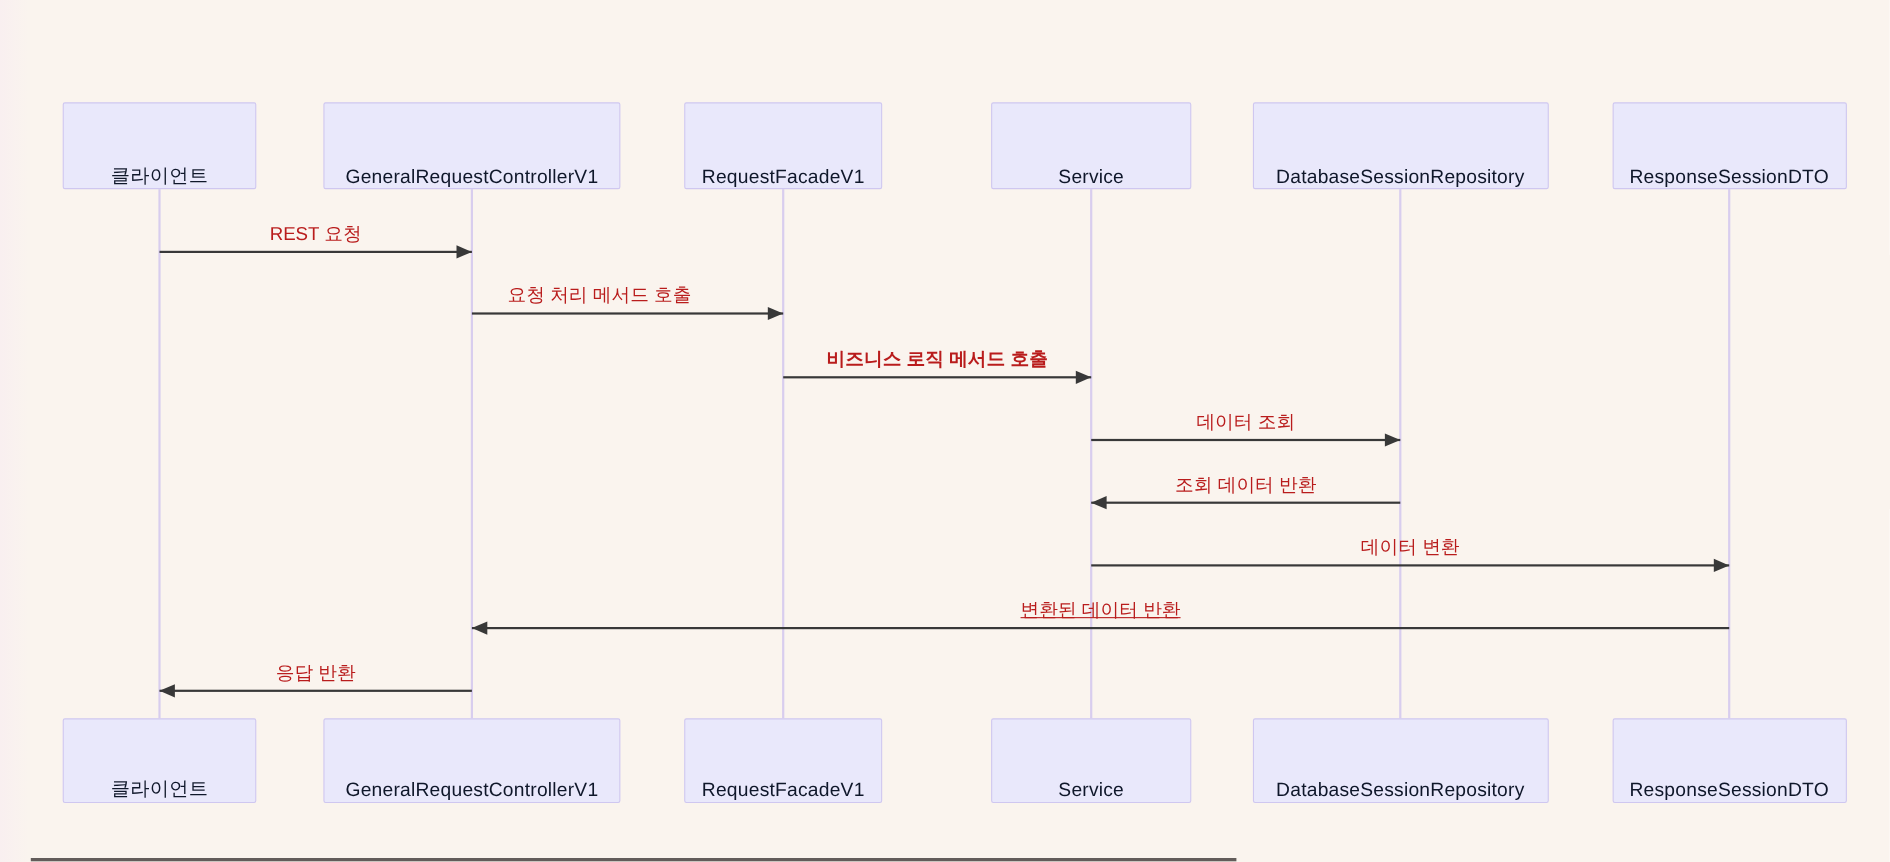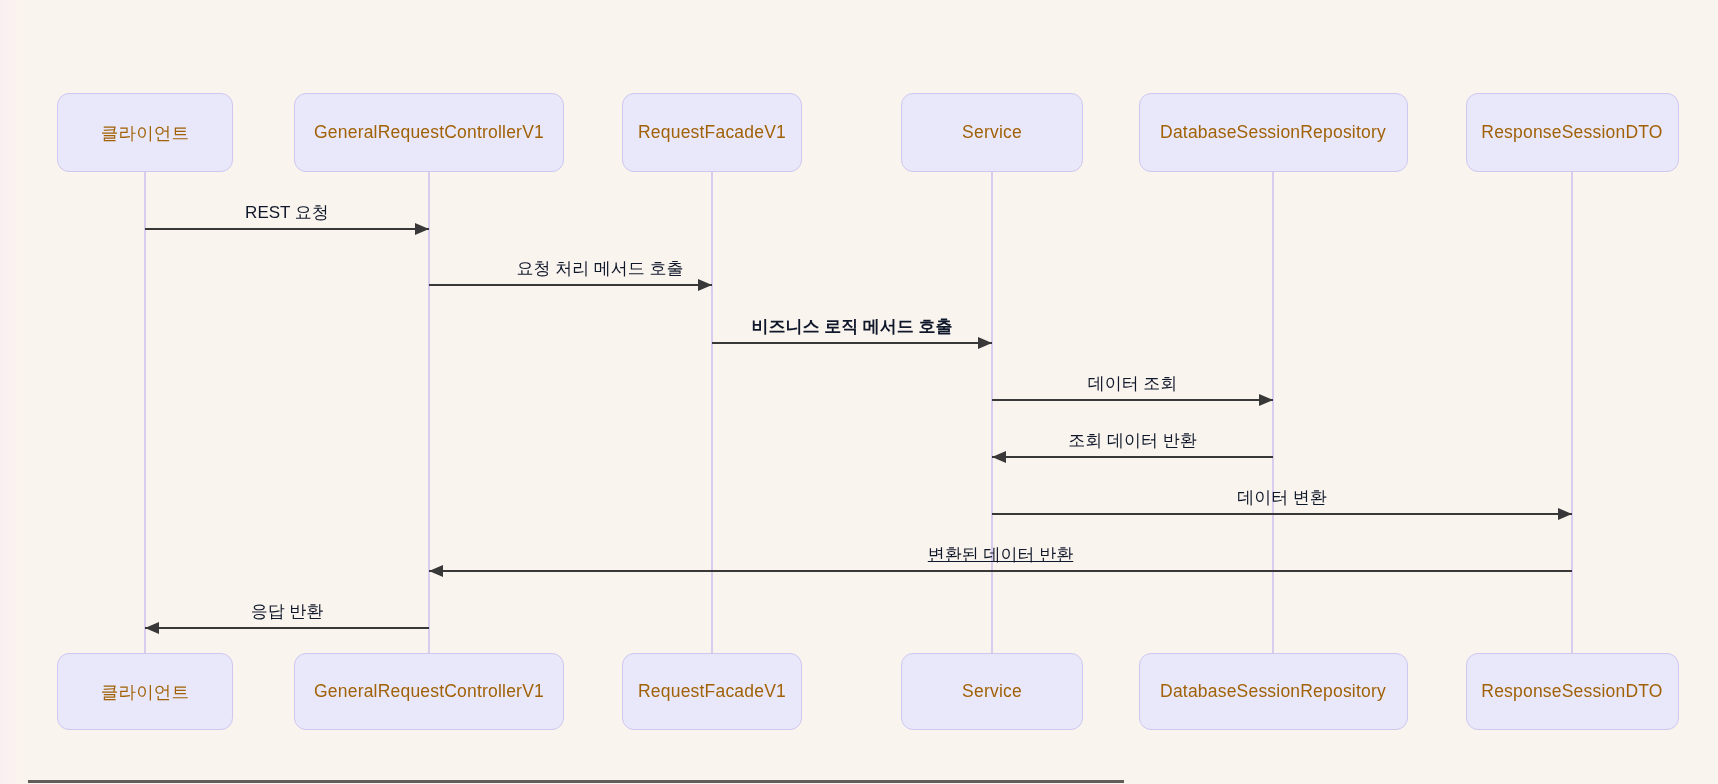--- a/index.html
+++ b/index.html
@@ -29,43 +29,43 @@
     width: 1096px;
     height: 3px;
     background: #46413f;
     opacity: 0.85;
   }
   .actor-box {
     position: absolute;
     box-sizing: border-box;
     background: #e9e8fb;
     border: 1px solid #cfc7f0;
-    border-radius: 12px;
+    border-radius: 2px;
     display: flex;
-    align-items: center;
+    align-items: flex-end;
     justify-content: center;
-    color: #a16207;
+    color: #0f172a;
     font-size: 17.5px;
     letter-spacing: 0.2px;
     white-space: nowrap;
   }
   .lifeline {
     position: absolute;
     width: 2px;
     background: #d8cdee;
   }
   .msg-line {
     position: absolute;
     height: 2px;
     background: #383838;
   }
   .msg-label {
     position: absolute;
     transform: translateX(-50%);
-    color: #0f172a;
+    color: #b91c1c;
     font-size: 17px;
     line-height: 22px;
     white-space: nowrap;
   }
   .arrowhead {
     position: absolute;
     width: 0;
     height: 0;
     border-top: 6px solid transparent;
     border-bottom: 6px solid transparent;
@@ -119,21 +119,21 @@
         <span>ResponseSessionDTO</span>
       </div>
       <div class="actor-box" style="left: 1465.5px; top: 653px; width: 213px; height: 77px;">
         <span>ResponseSessionDTO</span>
       </div>
       <div class="msg-line" style="left: 145px; top: 228px; width: 284px;"></div>
       <div class="arrowhead right" style="top: 223px; left: 415px;"></div>
       <div class="msg-label" style="left: 287px; top: 202px;">REST 요청</div>
       <div class="msg-line" style="left: 429px; top: 284px; width: 283px;"></div>
       <div class="arrowhead right" style="top: 279px; left: 698px;"></div>
-      <div class="msg-label" style="left: 600px; top: 258px; text-align: right;">요청 처리 메서드 호출</div>
+      <div class="msg-label" style="left: 545px; top: 258px; text-align: right;">요청 처리 메서드 호출</div>
       <div class="msg-line" style="left: 712px; top: 342px; width: 280px;"></div>
       <div class="arrowhead right" style="top: 337px; left: 978px;"></div>
       <div class="msg-label" style="left: 852px; top: 316px; font-weight: bold;">비즈니스 로직 메서드 호출</div>
       <div class="msg-line" style="left: 992px; top: 399px; width: 281px;"></div>
       <div class="arrowhead right" style="top: 394px; left: 1259px;"></div>
       <div class="msg-label" style="left: 1132.5px; top: 373px;">데이터 조회</div>
       <div class="msg-line" style="left: 992px; top: 456px; width: 281px;"></div>
       <div class="arrowhead left" style="top: 451px; left: 992px;"></div>
       <div class="msg-label" style="left: 1132.5px; top: 430px;">조회 데이터 반환</div>
       <div class="msg-line" style="left: 992px; top: 513px; width: 580px;"></div>

